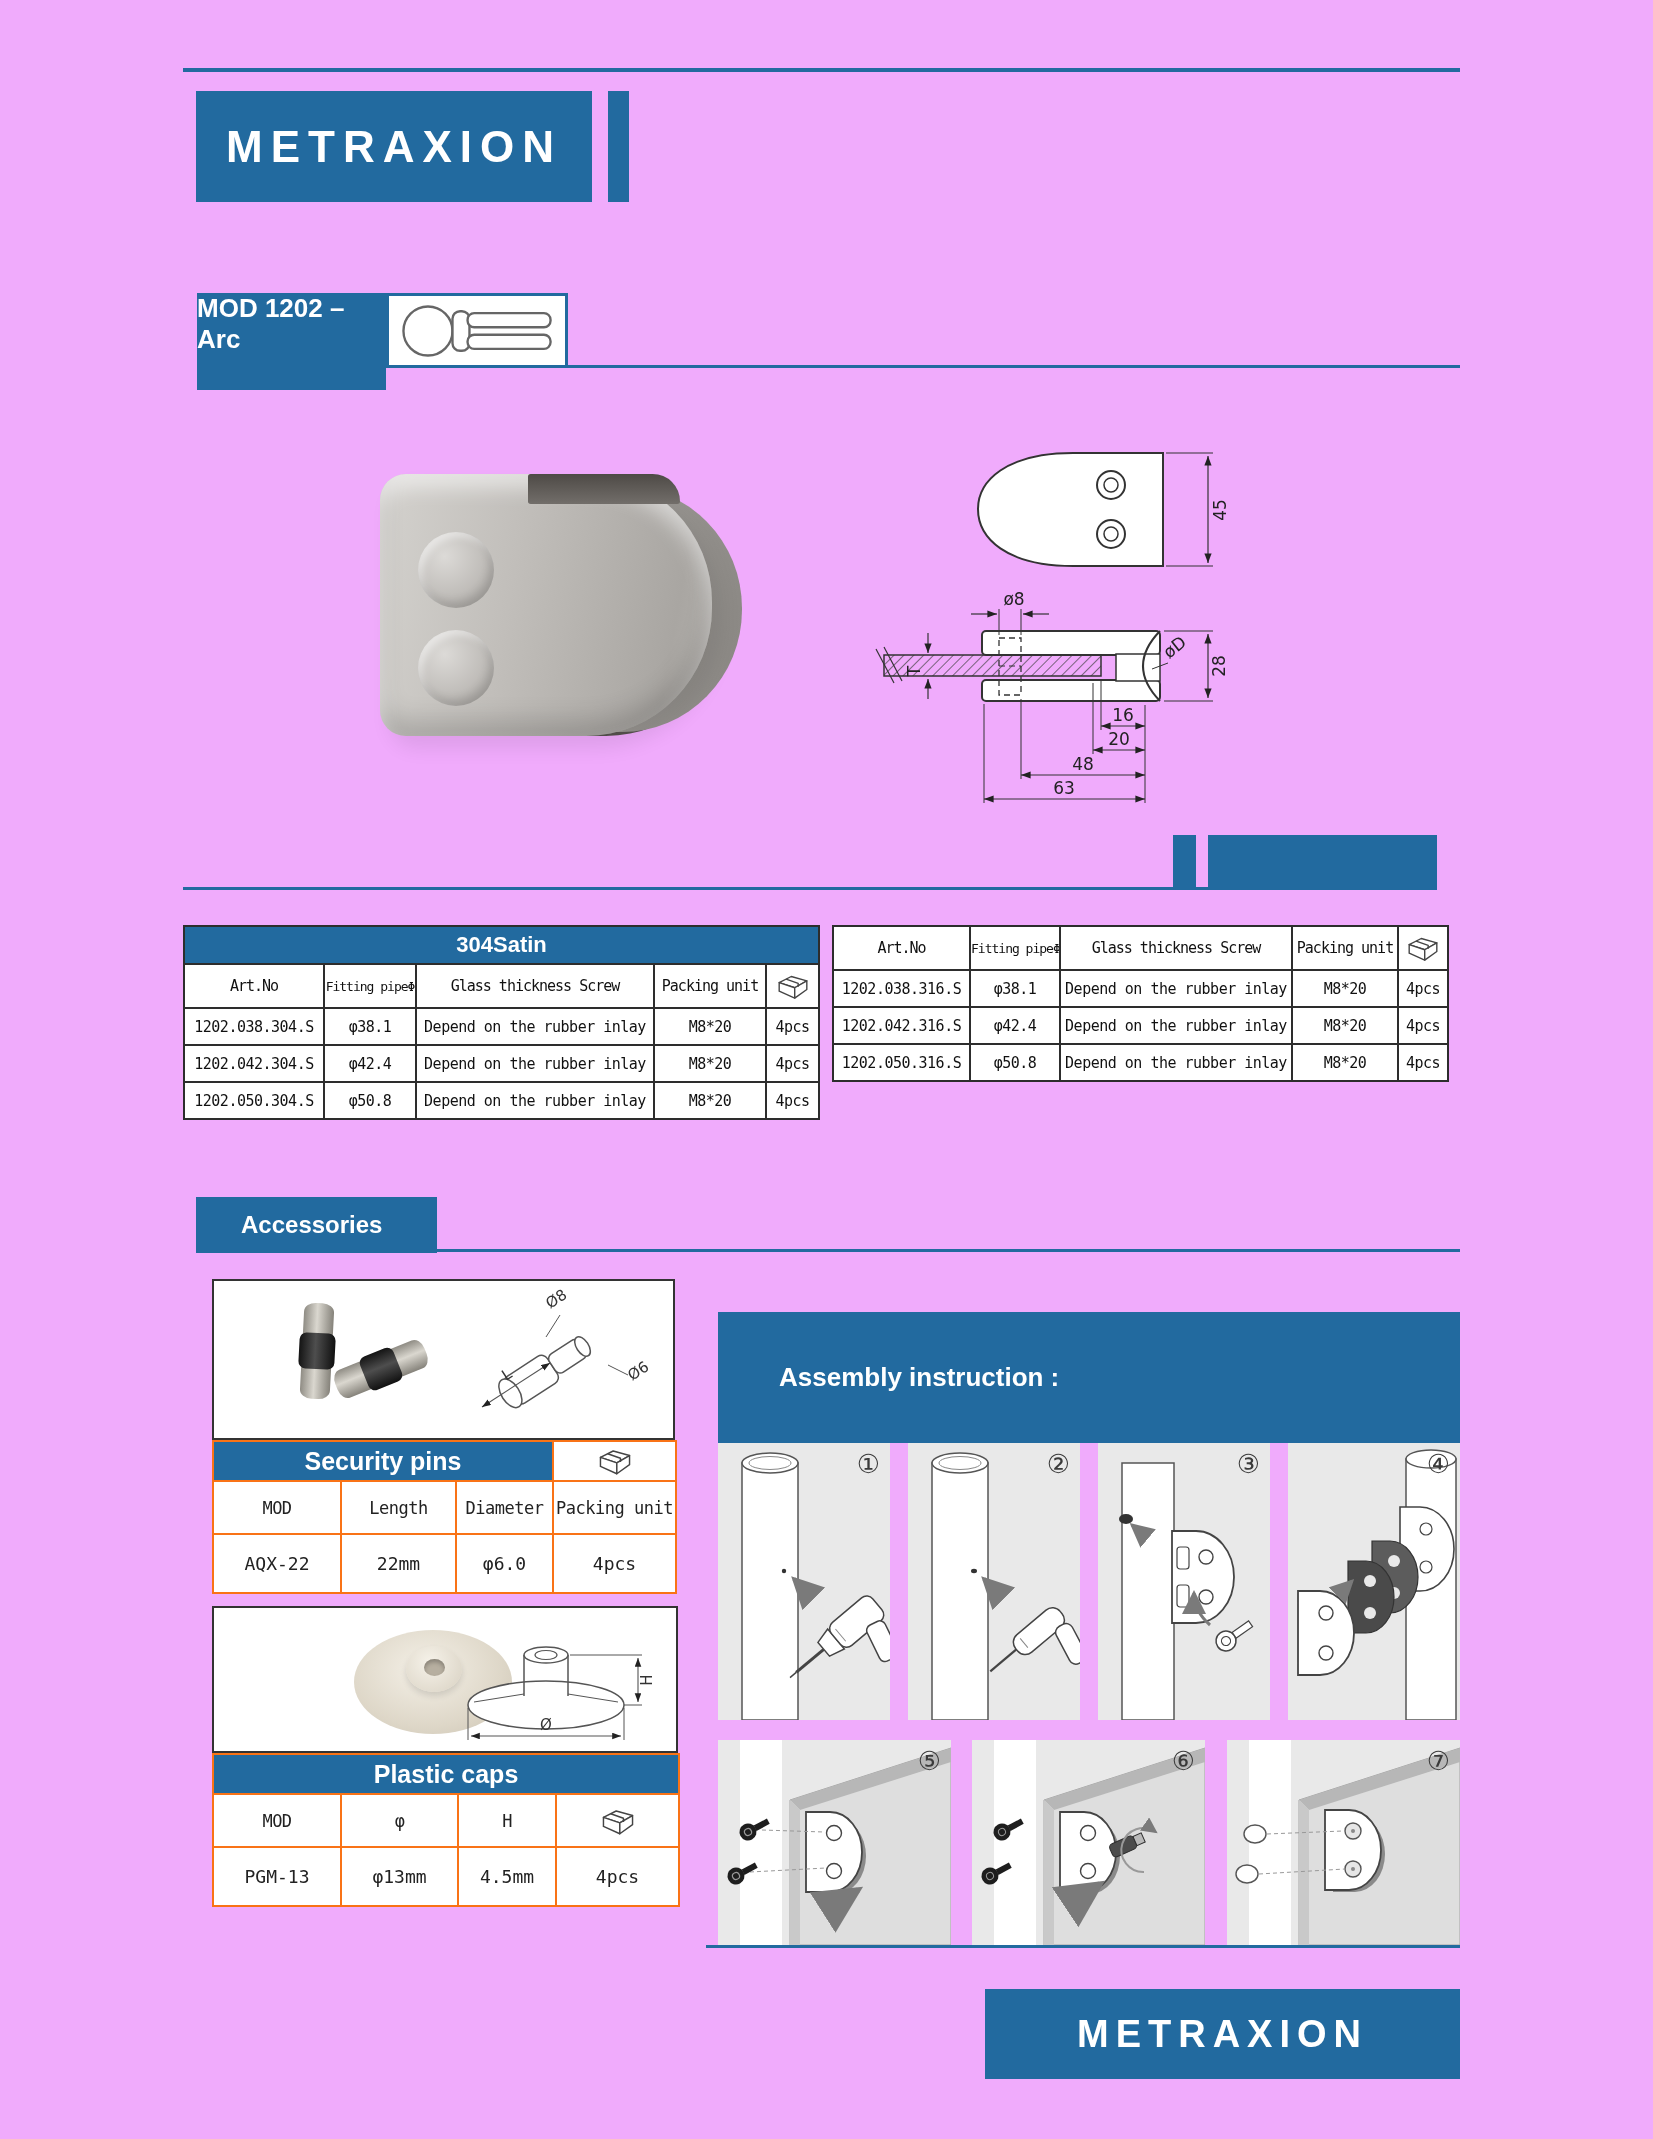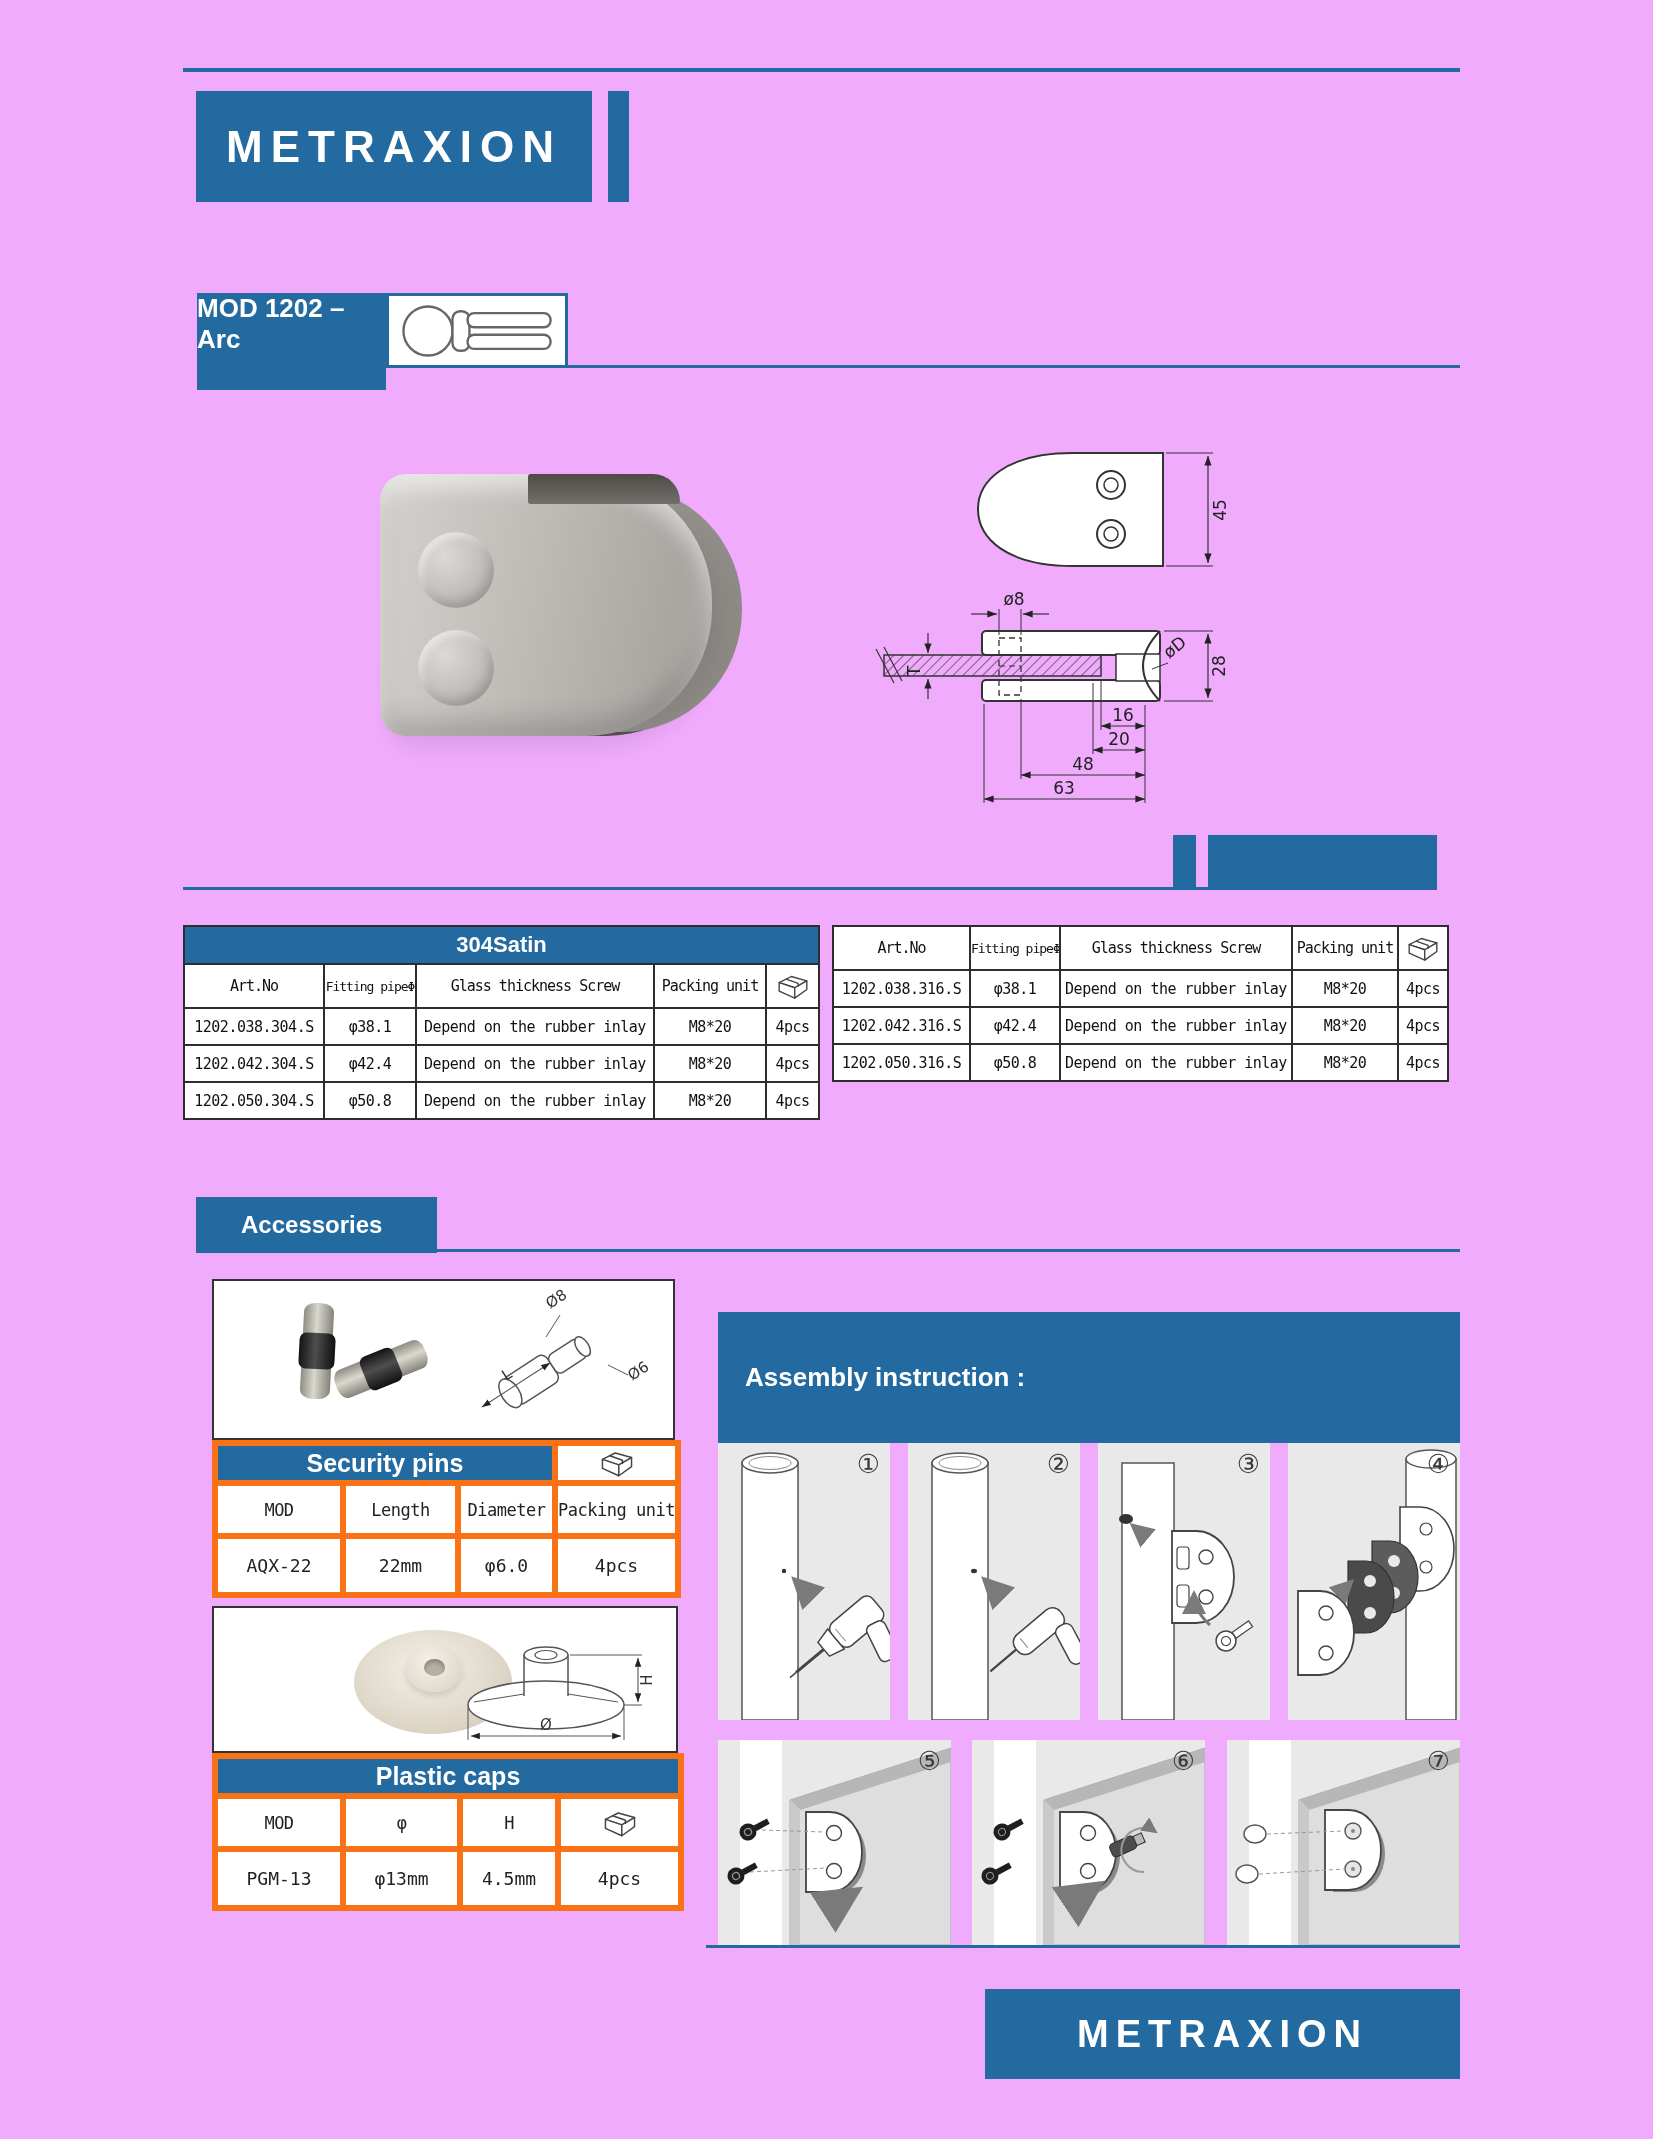--- a/index.html
+++ b/index.html
@@ -55,27 +55,27 @@
       background:linear-gradient(90deg,#8f8c84,#dad7cf 45%,#85827a)}
   .pin-band{position:absolute;left:-3px;top:30px;width:36px;height:36px;border-radius:7px;
       background:linear-gradient(90deg,#141414,#4e4e4e 45%,#101010)}
   .cap-outer{position:absolute;left:120px;top:22px;width:158px;height:104px;border-radius:50%;
       background:radial-gradient(ellipse at 45% 38%,#f4f0e7,#ded7c8 62%,#cbc3b2)}
   .cap-hub{position:absolute;left:52px;top:16px;width:56px;height:46px;border-radius:50%;
       background:radial-gradient(circle at 42% 35%,#f6f2e9,#d8d1c2);box-shadow:0 4px 6px rgba(0,0,0,.12)}
   .cap-hole{position:absolute;left:18px;top:13px;width:21px;height:17px;border-radius:50%;
       background:#b7afa0;box-shadow:inset 0 3px 4px rgba(0,0,0,.25)}
   .acc-table{position:absolute;border-collapse:collapse;table-layout:fixed;background:#fff;font-family:"DejaVu Sans Mono",monospace}
-  .acc-table td{border:6px solid #f97316;text-align:center;vertical-align:middle;white-space:nowrap;overflow:hidden;padding:0}
+  .acc-table td{border:2px solid #f97316;text-align:center;vertical-align:middle;white-space:nowrap;overflow:hidden;padding:0}
   .acc-table .title td{height:40px}
   .acc-table .title .blue-cell{background:#226a9f;color:#fff;font-size:25px;font-weight:600;font-family:"Liberation Sans",sans-serif}
   .acc-table .head td{height:53px;font-size:17px;letter-spacing:-0.5px}
   .acc-table .data td{height:59px;font-size:18px}
   
-  .asm-box{left:718px;top:1312px;width:742px;height:131px;display:flex;align-items:center;padding-left:27px}
+  .asm-box{left:718px;top:1312px;width:742px;height:131px;display:flex;align-items:center;padding-left:61px}
   .asm-box span{color:#fff;font-size:26px;font-weight:600}
   .panel{position:absolute;background:#e9e9e9}
   .panel svg{position:absolute;left:0;top:0;width:100%;height:100%}
   .badge{position:absolute;top:6px;right:10px;font-size:26px;color:#3a3a3a;font-family:"DejaVu Sans",sans-serif;z-index:2}
   .asm-rule{left:706px;top:1945px;width:754px;height:3px}
   
   .footer-box{left:985px;top:1989px;width:475px;height:90px;display:flex;align-items:center;justify-content:center}
   .footer-text{color:#fff;font-weight:bold;font-size:38px;letter-spacing:7px}
   
   .dwg-text{font-family:"DejaVu Sans",sans-serif;font-size:17px;fill:#222}

